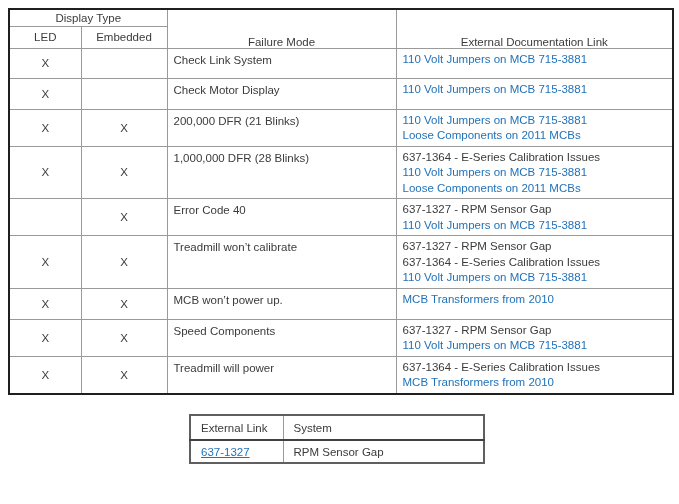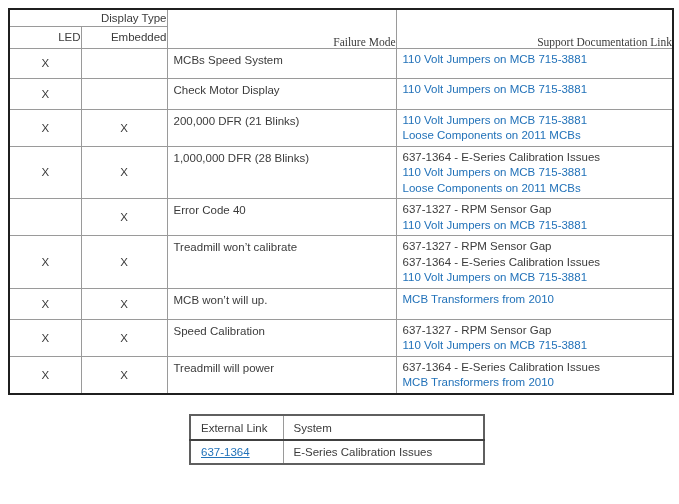--- a/index.html
+++ b/index.html
@@ -27,37 +27,36 @@
     border: 2px solid #1f1f1f;
   }
   .main-tbl th, .main-tbl td {
     border: 1px solid #9a9a9a;
     font-size: 11.5px;
     font-weight: 400;
     color: #3b3b3b;
     padding: 0;
     overflow: hidden;
   }
-  .main-tbl th { text-align: right; }
+  .main-tbl th { text-align: center; }
   .h-display {
     vertical-align: middle;
     padding: 1px 6px;
     border-right: 2px solid #1f1f1f;
     border-bottom: 1px solid #9a9a9a;
   }
   .h-sub {
     vertical-align: middle;
     padding: 1px 6px;
     border-bottom: 2px solid #1f1f1f;
   }
   .h-span {
     vertical-align: bottom;
     padding: 0 6px 6px 6px;
     border-bottom: 2px solid #1f1f1f;
-    font-family: Liberation Serif, serif;
   }
   .bdr-dark-r { border-right: 2px solid #1f1f1f; }
   .main-tbl td.mark {
     text-align: center;
     vertical-align: middle;
   }
   .main-tbl td.fail {
     vertical-align: top;
     padding: 4px 6px 2px 6px;
     line-height: 15px;
@@ -103,32 +102,32 @@
   <colgroup>
     <col style="width:72px">
     <col style="width:86px">
     <col style="width:229px">
     <col style="width:277px">
   </colgroup>
   <thead>
     <tr style="height:17px">
       <th colspan="2" class="h-display">Display Type</th>
       <th rowspan="2" class="h-span bdr-dark-r">Failure Mode</th>
-      <th rowspan="2" class="h-span">Support Documentation Link</th>
+      <th rowspan="2" class="h-span">External Documentation Link</th>
     </tr>
     <tr style="height:22px">
       <th class="h-sub">LED</th>
       <th class="h-sub bdr-dark-r">Embedded</th>
     </tr>
   </thead>
   <tbody>
       <tr style="height: 30px;">
         <td class="mark">X</td>
         <td class="mark bdr-dark-r"></td>
-        <td class="fail bdr-dark-r">MCBs Speed System</td>
+        <td class="fail bdr-dark-r">Check Link System</td>
         <td class="supp">
           <div class="lnk">110 Volt Jumpers on MCB 715-3881</div>
         </td>
       </tr>
       <tr style="height: 31px;">
         <td class="mark">X</td>
         <td class="mark bdr-dark-r"></td>
         <td class="fail bdr-dark-r">Check Motor Display</td>
         <td class="supp">
           <div class="lnk">110 Volt Jumpers on MCB 715-3881</div>
@@ -168,29 +167,29 @@
         <td class="fail bdr-dark-r">Treadmill won’t calibrate</td>
         <td class="supp">
           <div>637-1327 - RPM Sensor Gap</div>
           <div>637-1364 - E-Series Calibration Issues</div>
           <div class="lnk">110 Volt Jumpers on MCB 715-3881</div>
         </td>
       </tr>
       <tr style="height: 31px;">
         <td class="mark">X</td>
         <td class="mark bdr-dark-r">X</td>
-        <td class="fail bdr-dark-r">MCB won’t will up.</td>
+        <td class="fail bdr-dark-r">MCB won’t power up.</td>
         <td class="supp">
           <div class="lnk">MCB Transformers from 2010</div>
         </td>
       </tr>
       <tr style="height: 30px;">
         <td class="mark">X</td>
         <td class="mark bdr-dark-r">X</td>
-        <td class="fail bdr-dark-r">Speed Calibration</td>
+        <td class="fail bdr-dark-r">Speed Components</td>
         <td class="supp">
           <div>637-1327 - RPM Sensor Gap</div>
           <div class="lnk">110 Volt Jumpers on MCB 715-3881</div>
         </td>
       </tr>
       <tr style="height: 33px;">
         <td class="mark">X</td>
         <td class="mark bdr-dark-r">X</td>
         <td class="fail bdr-dark-r">Treadmill will power</td>
         <td class="supp">
@@ -206,18 +205,18 @@
     <col style="width:93px">
     <col style="width:201px">
   </colgroup>
   <thead>
     <tr style="height:25px">
       <th>External Link</th>
       <th>System</th>
     </tr>
   </thead>
   <tbody>
-      <tr style="height: 24px;">
-        <td><span class="ext-link">637-1364</span></td>
-        <td>E-Series Calibration Issues</td>
+      <tr style="height: 23px;">
+        <td><span class="ext-link">637-1327</span></td>
+        <td>RPM Sensor Gap</td>
       </tr>
     </tbody>
 </table>
 
 </body></html>

